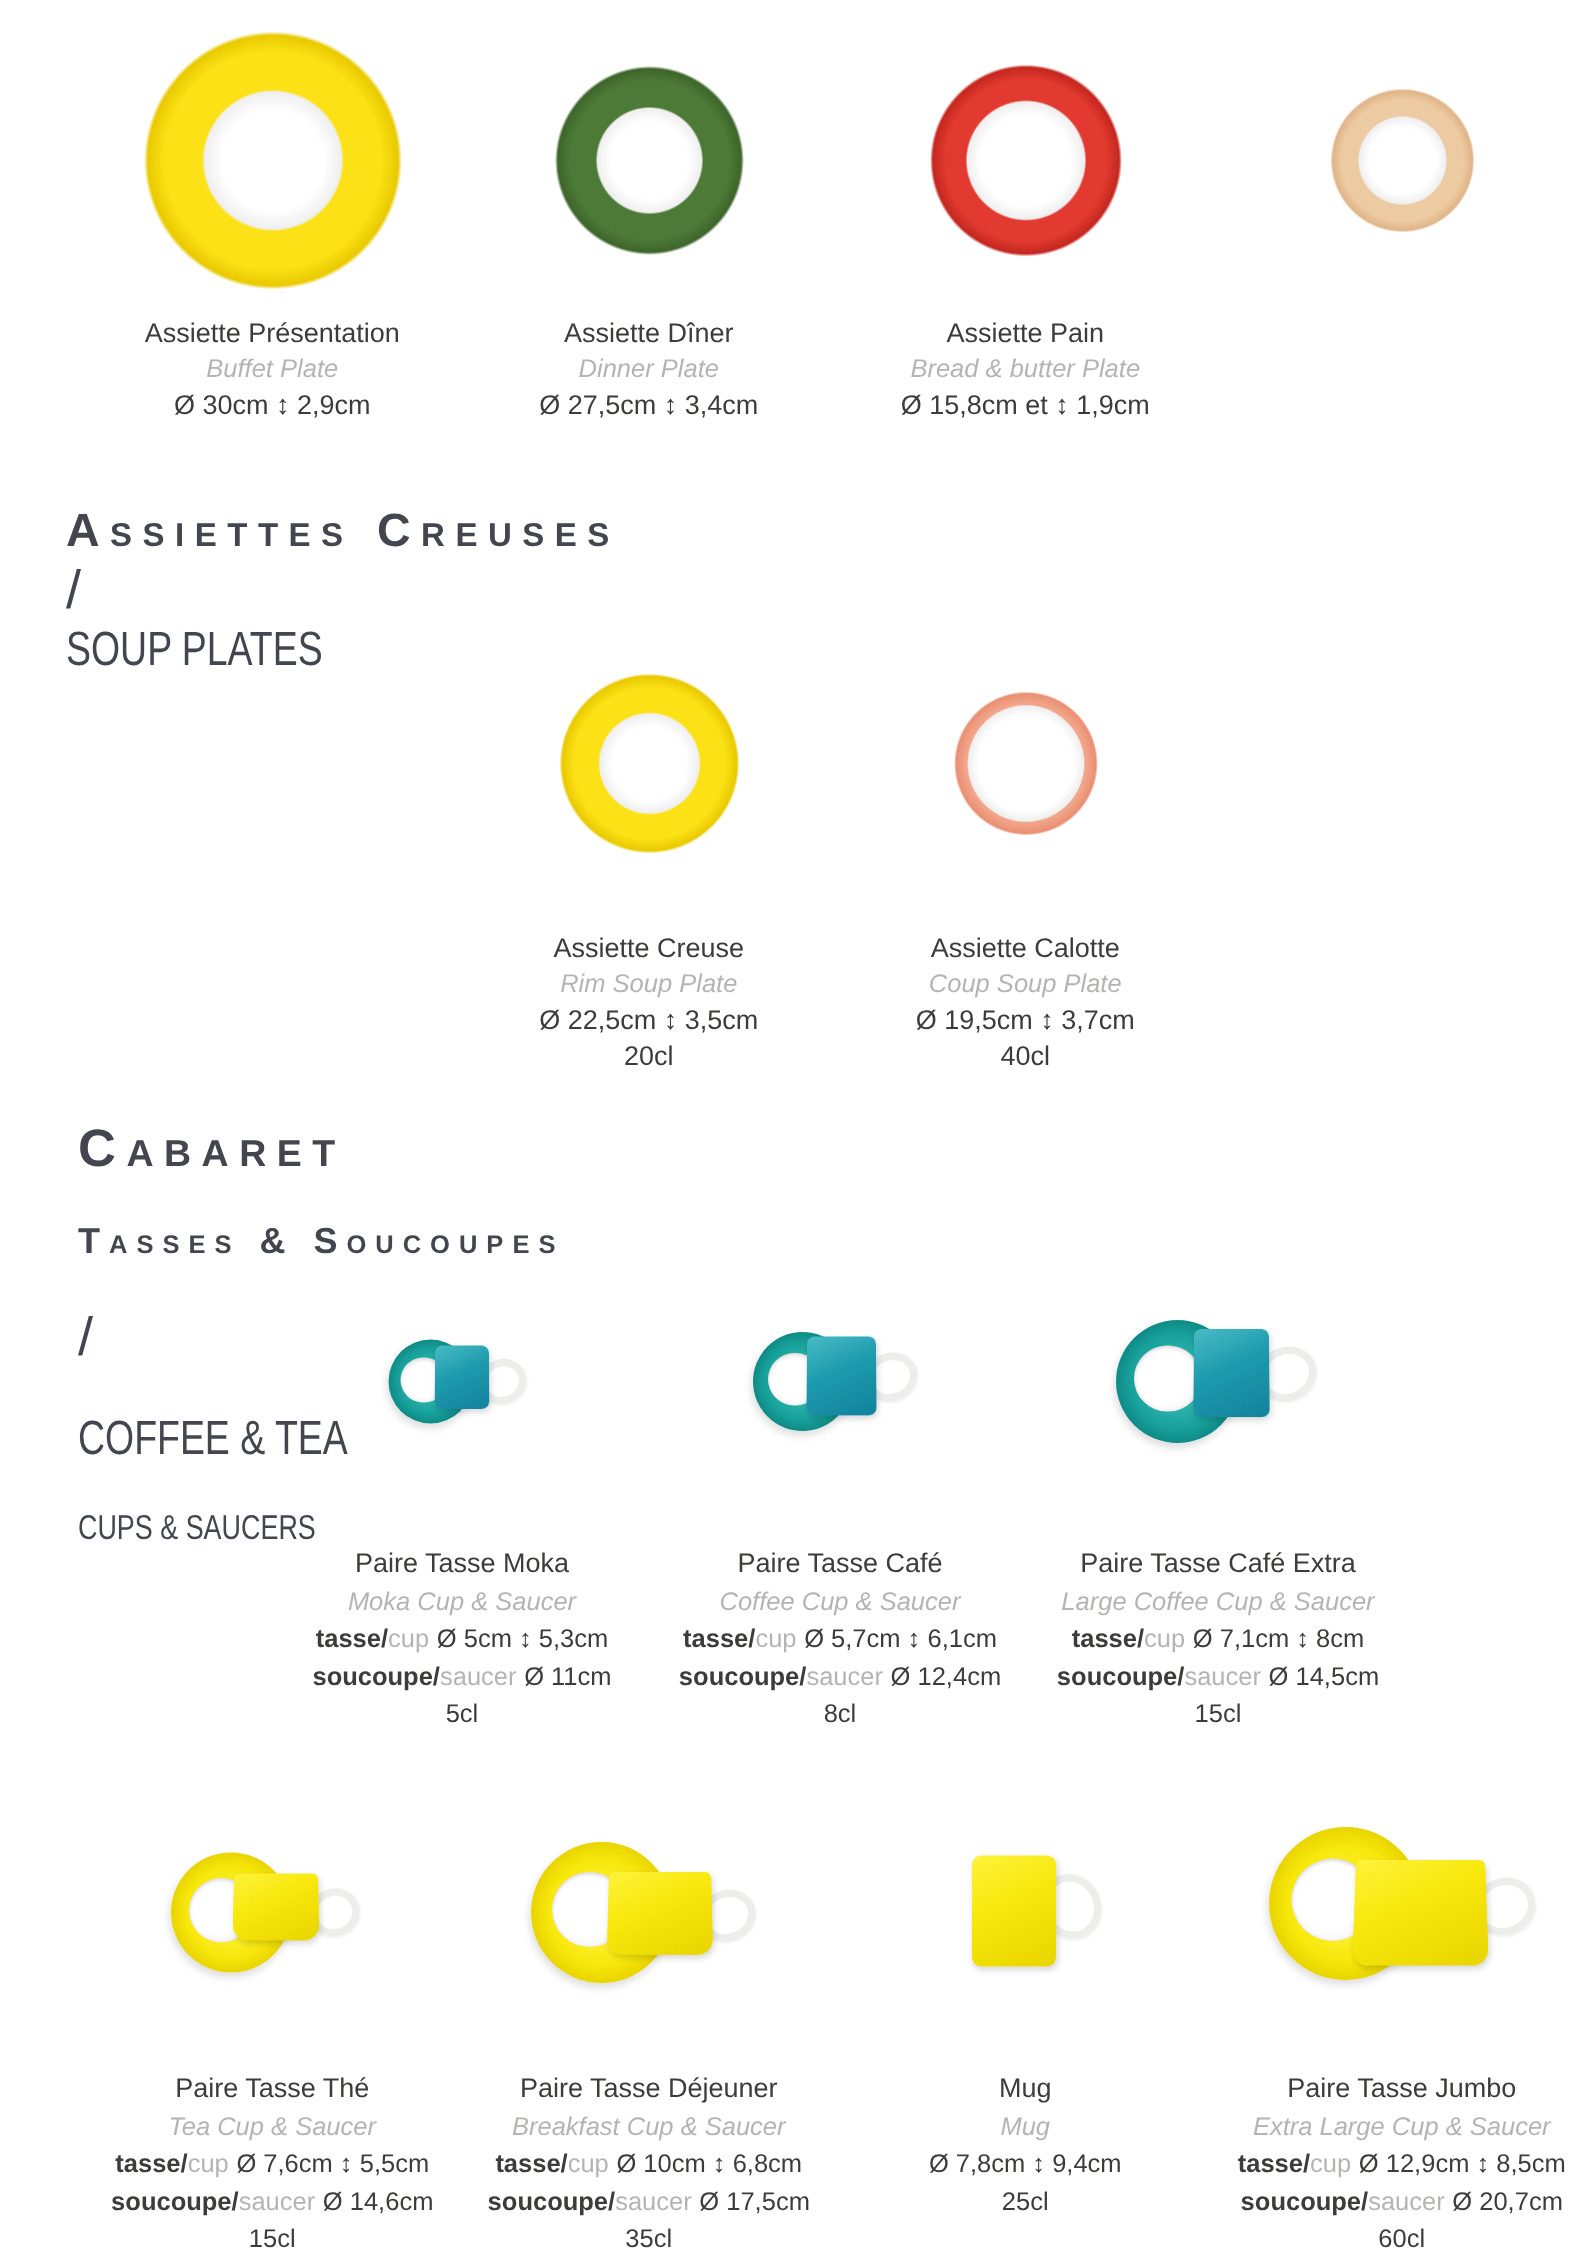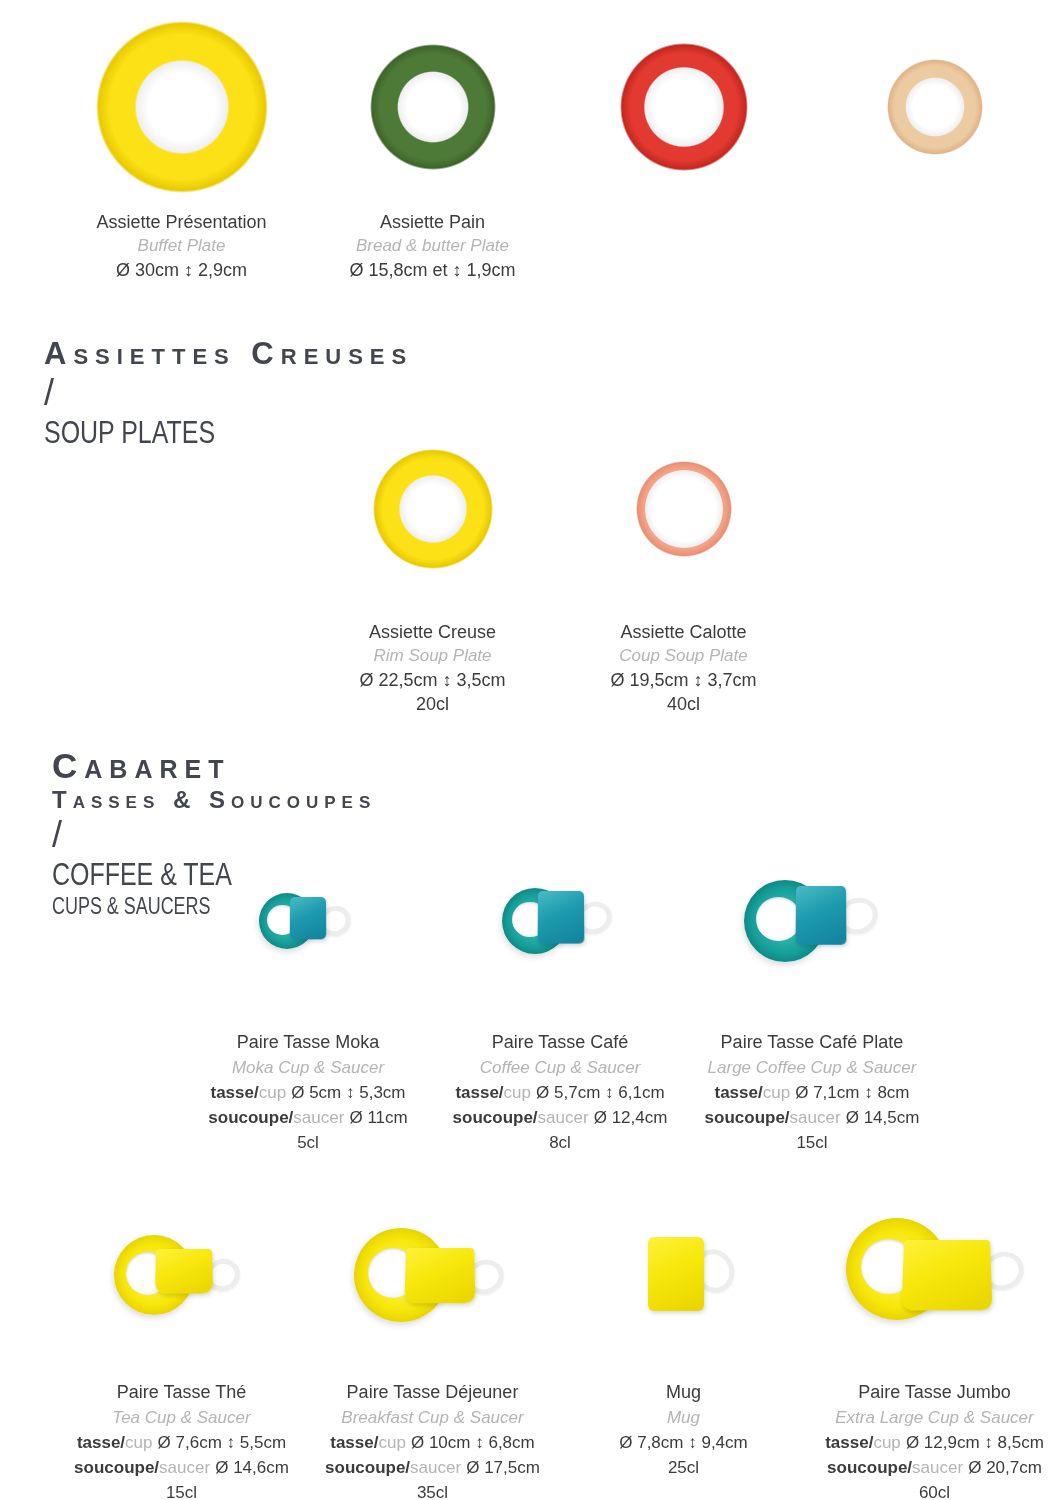--- a/index.html
+++ b/index.html
@@ -118,20 +118,25 @@
       </div>
   </div>
 
   <div class="row row-4" style="top:210px;">
     <div class="col caption">
       <div class="line name">Assiette Présentation</div>
       <div class="line en">Buffet Plate</div>
       <div class="line dims">Ø 30cm ↕ 2,9cm</div>
     </div>
     <div class="col caption">
+      <div class="line name">Assiette Dîner</div>
+      <div class="line en">Dinner Plate</div>
+      <div class="line dims">Ø 27,5cm ↕ 3,4cm</div>
+    </div>
+    <div class="col caption">
       <div class="line name">Assiette Pain</div>
       <div class="line en">Bread &amp; butter Plate</div>
       <div class="line dims">Ø 15,8cm et ↕ 1,9cm</div>
     </div>
   </div>
 
   <div class="section-header" style="top:336px;">
     <span class="h-fr">Assiettes Creuses</span>
     <span class="h-sep">/</span>
     <span class="h-en">SOUP PLATES</span>
@@ -158,21 +163,21 @@
     </div>
     <div class="col caption">
       <div class="line name">Assiette Calotte</div>
       <div class="line en">Coup Soup Plate</div>
       <div class="line dims">Ø 19,5cm ↕ 3,7cm</div>
       <div class="line cap">40cl</div>
     </div>
     <div class="col"></div>
   </div>
 
-  <div class="section-header" style="top:746px;">
+  <div class="section-header" style="top:746px;gap:28px;">
     <span class="h-fr big">Cabaret</span>
     <span class="h-fr sub">Tasses &amp; Soucoupes</span>
     <span class="h-sep">/</span>
     <span class="h-en main-tight">COFFEE &amp; TEA</span>
     <span class="h-en sub">CUPS &amp; SAUCERS</span>
   </div>
 
   <div class="row row-3" style="top:858px;height:124px;">
     <div class="col">
       <div class="set set-moka">
@@ -206,21 +211,21 @@
       <div class="line cap">5cl</div>
     </div>
     <div class="col caption cupcaption">
       <div class="line name">Paire Tasse Café</div>
       <div class="line en">Coffee Cup &amp; Saucer</div>
       <div class="line mixed"><span class="frpart">tasse/</span><span class="enpart">cup</span><span class="dimspart">Ø 5,7cm ↕ 6,1cm</span></div>
       <div class="line mixed"><span class="frpart">soucoupe/</span><span class="enpart">saucer</span><span class="dimspart">Ø 12,4cm</span></div>
       <div class="line cap">8cl</div>
     </div>
     <div class="col caption cupcaption">
-      <div class="line name">Paire Tasse Café Plate</div>
+      <div class="line name">Paire Tasse Café Extra</div>
       <div class="line en">Large Coffee Cup &amp; Saucer</div>
       <div class="line mixed"><span class="frpart">tasse/</span><span class="enpart">cup</span><span class="dimspart">Ø 7,1cm ↕ 8cm</span></div>
       <div class="line mixed"><span class="frpart">soucoupe/</span><span class="enpart">saucer</span><span class="dimspart">Ø 14,5cm</span></div>
       <div class="line cap">15cl</div>
     </div>
   </div>
 
   <div class="row row-4" style="top:1200px;height:148px;">
     <div class="col">
       <div class="set set-the">

